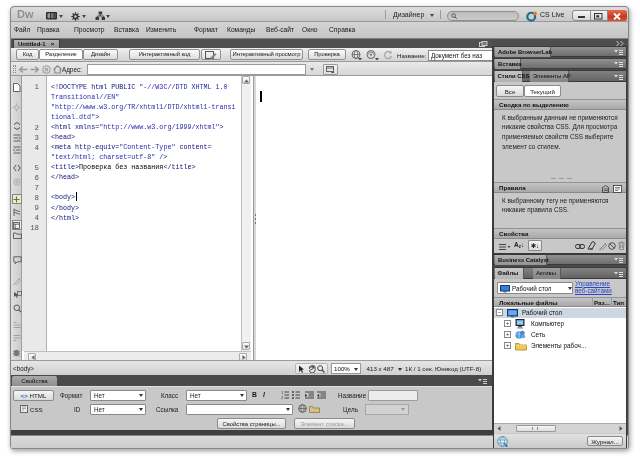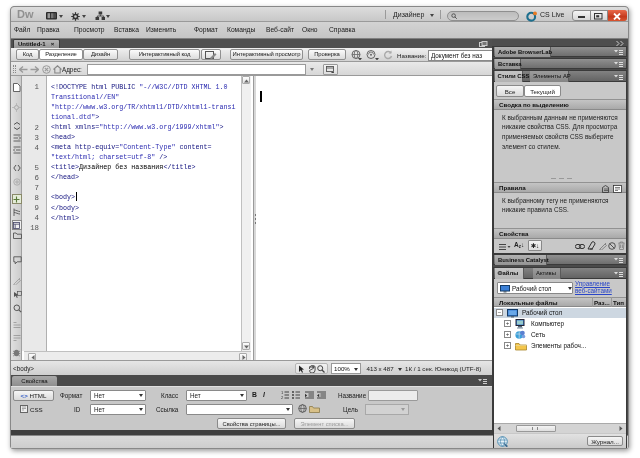--- a/index.html
+++ b/index.html
@@ -259,21 +259,21 @@
   </div>
 
   <div class="abs" style="left:36px;top:0;width:194px;height:275px;background:#fff;font-family:'Liberation Mono',monospace;font-size:6.7px;line-height:10.07px;white-space:pre;color:#10107e;padding:5.8px 0 0 4px;overflow:hidden;"><span>&lt;!DOCTYPE html PUBLIC <span style="color:#2929b0;">"-//W3C//DTD XHTML 1.0</span>
 <span style="color:#2929b0;">Transitional//EN"</span>
 <span style="color:#2929b0;">"http://www.w3.org/TR/xhtml1/DTD/xhtml1-transi</span>
 <span style="color:#2929b0;">tional.dtd"</span>&gt;
 &lt;html xmlns=<span style="color:#2929b0;">"http://www.w3.org/1999/xhtml"</span>&gt;
 &lt;head&gt;
 &lt;meta http-equiv=<span style="color:#2929b0;">"Content-Type"</span> content=
 <span style="color:#2929b0;">"text/html; charset=utf-8"</span> /&gt;
-&lt;title&gt;<span style="color:#000;">Дизайнер без названия</span>&lt;/title&gt;
+&lt;title&gt;<span style="color:#000;">Проверка без названия</span>&lt;/title&gt;
 &lt;/head&gt;
 
 &lt;body&gt;<span class="abs" style="width:1.5px;height:9px;background:#000;margin-left:0.5px;"></span>
 &lt;/body&gt;
 &lt;/html&gt;</span></div>
 
   <div class="abs" style="left:230px;top:0;width:10px;height:275px;background:#f0f0f0;border-left:1px solid #c0c0c0;">
     <div class="abs" style="left:0px;top:0px;width:8px;height:8px;background:linear-gradient(#fdfdfd,#e3e3e3);border:1px solid #aaa;border-radius:1px;"></div>
     <svg class="abs" style="left:2px;top:2.5px;" width="5" height="4">
           <path d="M0 3.5 h5 l-2.5 -3z" fill="#666"></path>

